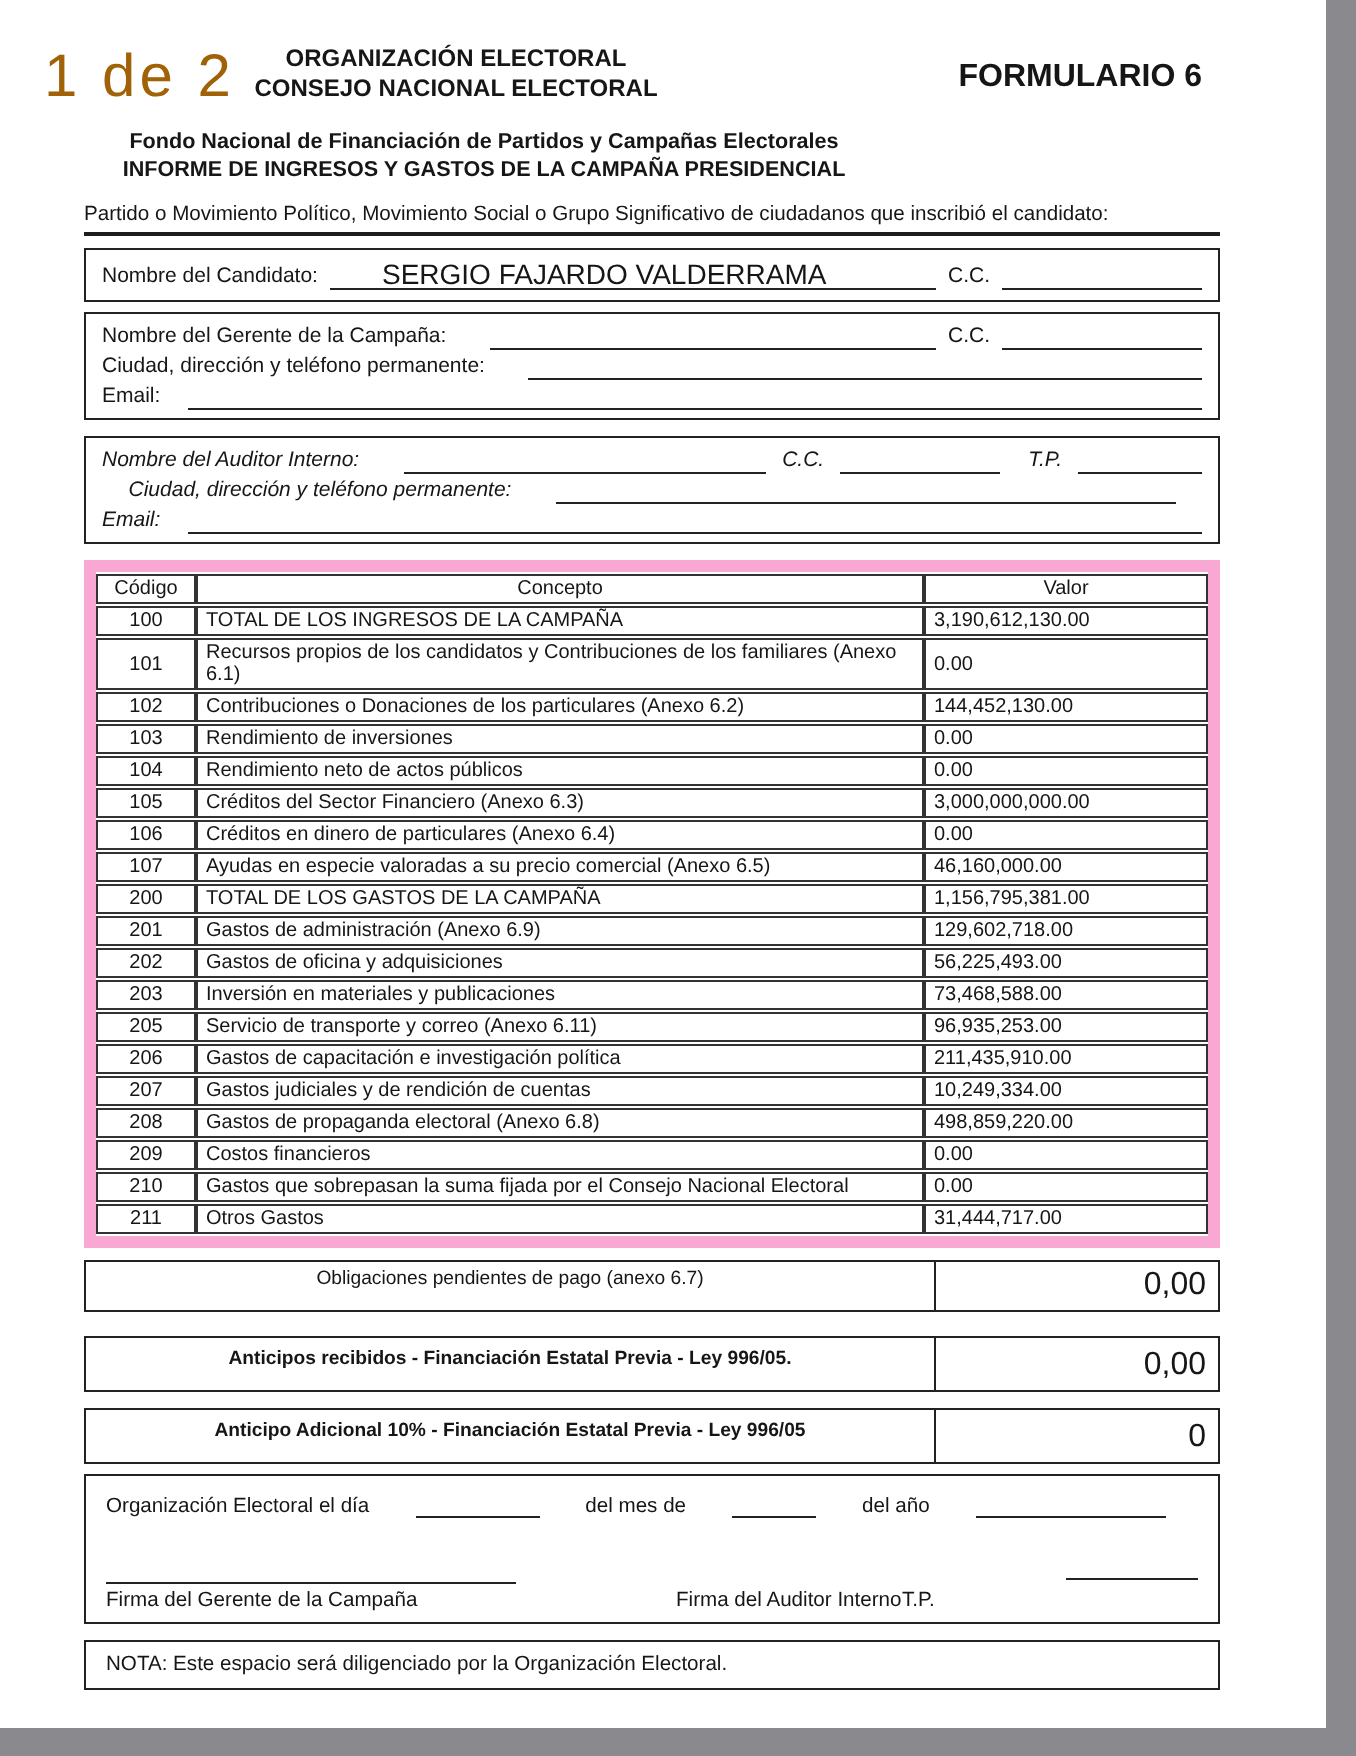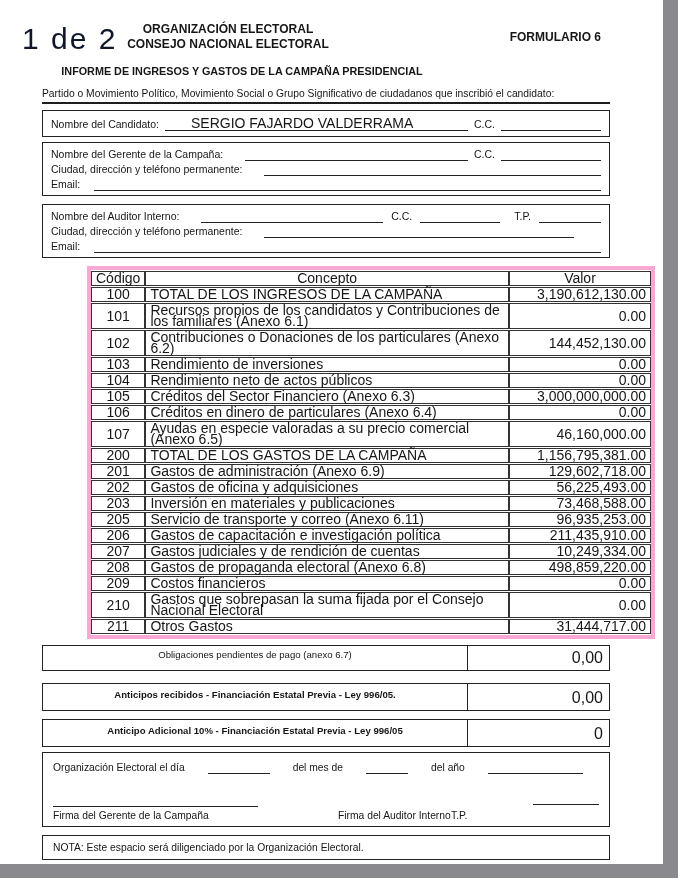--- a/index.html
+++ b/index.html
@@ -1,57 +1,57 @@
 <!DOCTYPE html>
 <html><head>
 <meta charset="utf-8">
 <style>
   * { margin:0; padding:0; box-sizing:border-box; }
   body { font-family:"Liberation Sans","DejaVu Sans",sans-serif; color:#161616; }
   .viewer { position:relative; width:678px; height:878px; background:#8a8a8e; overflow:hidden; }
   .sheet { position:absolute; left:0; top:0; width:663px; height:864px; background:#ffffff; }
   .content { position:relative; width:100%; height:100%; padding:22px 53px 0 42px; font-size:10.5px; }
 
-  .page-num { position:absolute; left:22px; top:22px; font-size:30px; color:#0f172a; letter-spacing:2px; }
-  .form-number { position:absolute; right:62px; top:30px; font-weight:bold; font-size:12px; }
+  .page-num { position:absolute; left:22px; top:22px; font-size:30px; color:#a16207; letter-spacing:2px; }
+  .form-number { position:absolute; right:62px; top:30px; font-weight:bold; font-size:16px; }
 
   .title-block { width:372px; text-align:center; font-weight:bold; font-size:12px; line-height:15px; }
   .subtitle-block { width:400px; text-align:center; font-weight:bold; font-size:10.8px; line-height:14px; margin-top:12px; }
 
   .party { margin-top:9px; line-height:13px; font-size:10.3px; }
   .party-rule { border-bottom:2.5px solid #1d1d1d; margin-top:2px; }
 
   .fbox { border:1.8px solid #222; padding:4px 8px; }
-  .frow { display:flex; align-items:flex-end; line-height:14px; white-space:nowrap; }
+  .frow { display:flex; align-items:flex-end; line-height:14px; white-space:nowrap;justify-content:center; }
   .fill { border-bottom:1.4px solid #222; height:12px; }
   .grow { flex:1; }
   .lbl { margin-right:6px; }
 
   .candidate-box { margin-top:6px; padding:5px 8px; }
   .candidate-name { font-size:14px; padding:0 0 0 26px; }
 
   .stack-box { margin-top:5px; }
   .stack-box .frow + .frow { margin-top:1px; }
 
   table.ledger { width:100%; margin-top:8px; border-collapse:separate; border-spacing:0 1px;
-                 border:4px solid #f9a8d4; font-size:14px;margin-left:45px; }
+                 border:6px solid #f9a8d4; font-size:10px; }
   table.ledger th, table.ledger td { border:1px solid #333; line-height:11px; padding:1px 4px; }
   table.ledger th { font-weight:normal; text-align:center; }
   td.code  { width:50px; text-align:center; padding-right:7px; }
   td.concept { padding-left:7px; }
-  td.value, th.value { width:142px; text-align:right; }
+  td.value, th.value { width:142px; }
 
   .single-box { margin-top:6px; border:1.8px solid #222; display:flex; align-items:stretch; }
   .single-label { flex:1; text-align:center; font-size:9.6px; padding:3px 4px; }
   .single-label.bold { font-weight:bold; }
   .single-value { width:142px; border-left:1.4px solid #222; text-align:right; padding:3px 6px; font-size:16px; }
   .mt12 { margin-top:12px; } .mt8 { margin-top:8px; }
 
   .decl-box { margin-top:5px; padding:5px 10px 4px 10px; font-size:10.3px; }
-  .decl-line2 { display:flex; align-items:flex-start; margin-top:4px; white-space:nowrap;gap:13px; }
+  .decl-line2 { display:flex; align-items:center; margin-top:4px; white-space:nowrap;gap:13px; }
   .decl-line2 .fill { margin:0 10px; }
   .sig-area { position:relative; height:48px; }
   .sig-line-left  { position:absolute; left:0;  bottom:15px; width:205px; border-bottom:1.4px solid #222; }
   .sig-line-right { position:absolute; right:0; bottom:17px; width:66px;  border-bottom:1.4px solid #222; }
   .sig-lbl-manager { position:absolute; left:0;   bottom:1px; }
   .sig-lbl-auditor { position:absolute; left:285px; bottom:1px; }
   .sig-lbl-tp      { position:absolute; left:398px; bottom:1px; }
 
   .nota-box { margin-top:8px; padding:6px 10px 6px 10px; font-size:10.3px; }
 </style>
@@ -64,20 +64,21 @@
 
       <div class="page-num">1 de 2</div>
       <div class="form-number">FORMULARIO 6</div>
 
       <div class="title-block">
         <div>ORGANIZACIÓN ELECTORAL</div>
         <div>CONSEJO NACIONAL ELECTORAL</div>
       </div>
 
       <div class="subtitle-block">
+        <div>Fondo Nacional de Financiación de Partidos y Campañas Electorales</div>
         <div>INFORME DE INGRESOS Y GASTOS DE LA CAMPAÑA PRESIDENCIAL</div>
       </div>
 
       <div class="party">
         <div>Partido o Movimiento Político, Movimiento Social o Grupo Significativo de ciudadanos que inscribió el candidato:</div>
         <div class="party-rule"></div>
       </div>
 
       <div class="fbox candidate-box">
         <div class="frow">
@@ -98,21 +99,21 @@
         <div class="frow">
           <span class="lbl">Ciudad, dirección y teléfono permanente:</span>
           <span class="fill grow" style="margin-left:16px;"></span>
         </div>
         <div class="frow">
           <span class="lbl">Email:</span>
           <span class="fill grow" style="margin-left:8px;"></span>
         </div>
       </div>
 
-      <div class="fbox stack-box" style="margin-top:8px;">
+      <div class="fbox stack-box" style="margin-top:8px;font-style:italic;">
         <div class="frow">
           <span class="lbl">Nombre del Auditor Interno:</span>
           <span class="fill grow" style="margin-left:16px;"></span>
           <span class="lbl" style="margin:0 8px;">C.C.</span>
           <span class="fill" style="width:80px;"></span>
           <span class="lbl" style="margin:0 8px 0 14px;">T.P.</span>
           <span class="fill" style="width:62px;"></span>
         </div>
         <div class="frow">
           <span class="lbl">Ciudad, dirección y teléfono permanente:</span>

